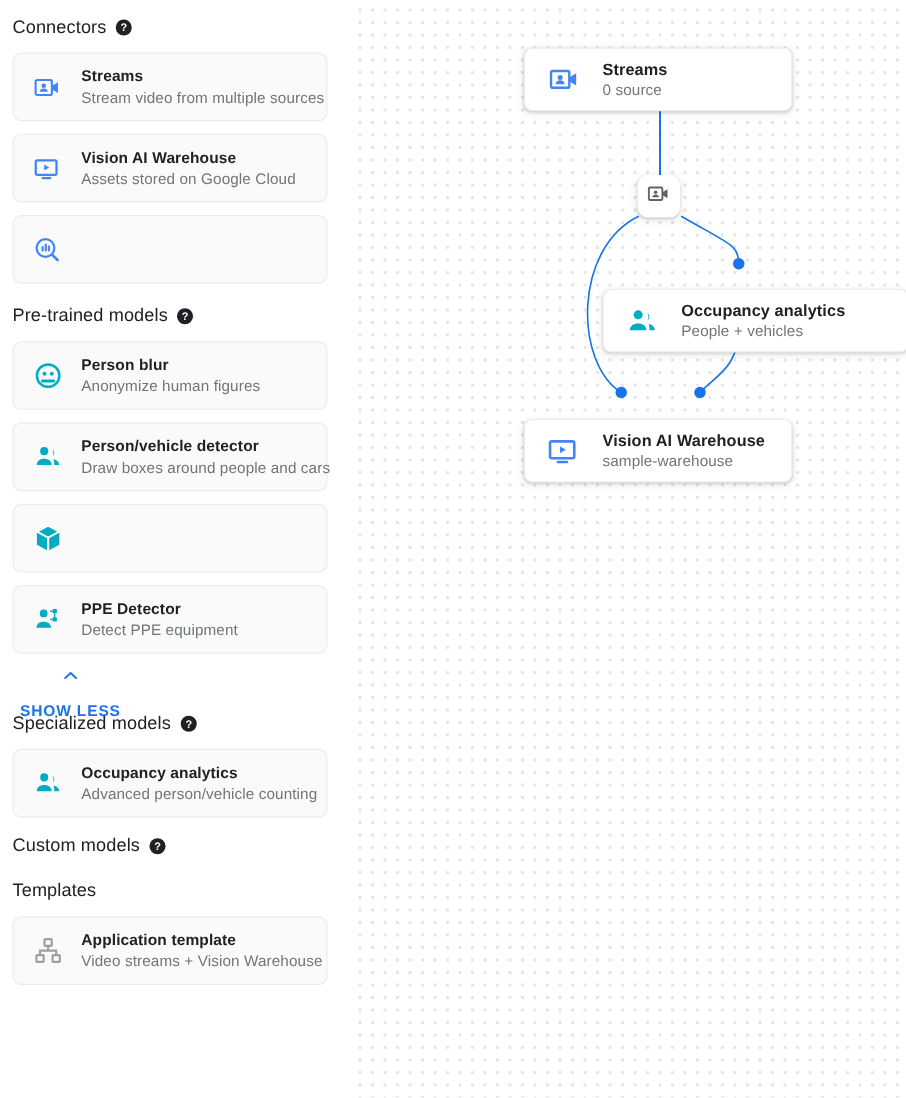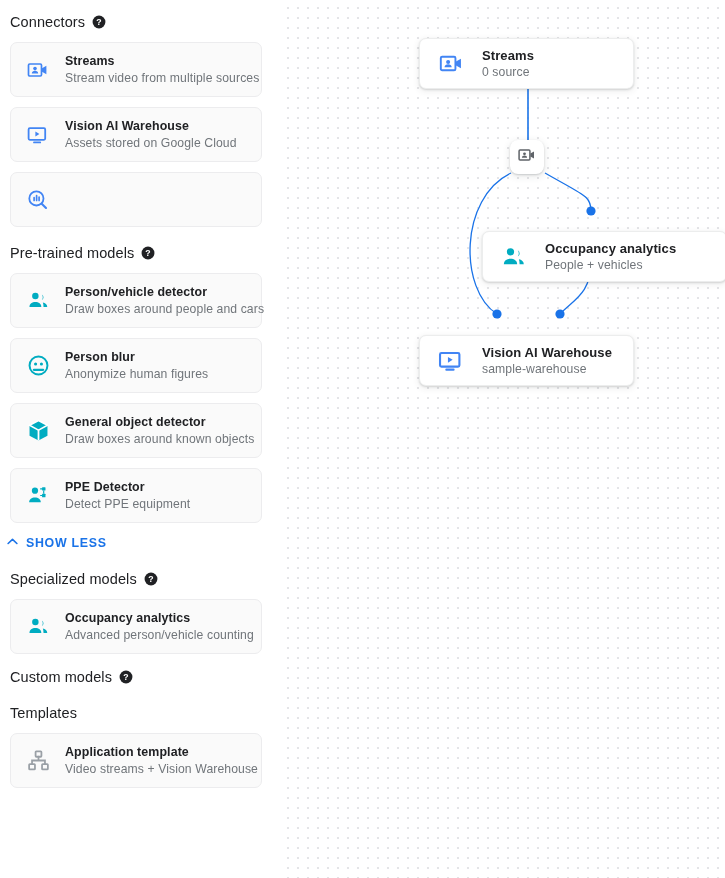--- a/index.html
+++ b/index.html
@@ -84,26 +84,27 @@
     line-height: 17px;
     letter-spacing: .1px;
     white-space: nowrap;
     margin-top: 1px;
   }
 
   .show-less {
     display: flex;
     align-items: center;
     gap: 6px;
-    padding-left: 5px;
+    padding-left: 16px;
     height: 20px;
     margin-top: 8px;
     margin-bottom: 6px;
     cursor: pointer;
     width: max-content;
+    flex-direction: column;
   }
   .show-less-label {
     font-size: 12.4px;
     font-weight: bold;
     color: #1a73e8;
     letter-spacing: .7px;
     line-height: 20px;
   }
 
   
@@ -227,60 +228,56 @@
       <span>
         <svg class="help-icon" viewBox="0 0 24 24">
             <circle cx="12" cy="12" r="11" fill="#202124"></circle>
             <text x="12" y="17.4" font-size="15" font-weight="bold" fill="#ffffff" text-anchor="middle" font-family="Liberation Sans, sans-serif">?</text>
           </svg>
       </span>
     </div>
 
     <div class="card">
       <span class="card-ico">
+        <svg width="25" height="25" viewBox="0 0 24 24" fill="none" stroke="#00acc1" stroke-width="1.9">
+          <circle cx="12" cy="12" r="8.6"></circle>
+          <circle cx="9.2" cy="10.6" r="1.5" fill="#00acc1" stroke="none"></circle>
+          <circle cx="14.8" cy="10.6" r="1.5" fill="#00acc1" stroke="none"></circle>
+          <path d="M7.6 16.1h8.8" stroke-linecap="round" stroke-width="2.2"></path>
+        </svg>
+      </span>
+      <span class="card-txt">
+        <span class="card-title">Person blur</span>
+        <span class="card-sub">Anonymize human figures</span>
+      </span>
+    </div>
+
+    <div class="card">
+      <span class="card-ico">
         <svg width="25" height="25" viewBox="0 0 24 24" fill="#00acc1">
           <circle cx="9" cy="7.6" r="3.1"></circle>
           <path d="M3.3 18.2c0-3.1 2.6-4.7 5.7-4.7s5.7 1.6 5.7 4.7z"></path>
           <path d="M15.2 6.3a3 3 0 0 1 0 5.3 4.6 4.6 0 0 0 0-5.3z"></path>
           <path d="M16.2 13.9c2.3.5 4.2 1.8 4.2 4.3h-3.6c0-1.7-.2-3.1-.6-4.3z"></path>
         </svg>
       </span>
       <span class="card-txt">
         <span class="card-title">Person/vehicle detector</span>
         <span class="card-sub">Draw boxes around people and cars</span>
       </span>
     </div>
 
     <div class="card">
       <span class="card-ico">
-        <svg width="25" height="25" viewBox="0 0 24 24" fill="none" stroke="#00acc1" stroke-width="1.9">
-          <circle cx="12" cy="12" r="8.6"></circle>
-          <circle cx="9.2" cy="10.6" r="1.5" fill="#00acc1" stroke="none"></circle>
-          <circle cx="14.8" cy="10.6" r="1.5" fill="#00acc1" stroke="none"></circle>
-          <path d="M7.6 16.1h8.8" stroke-linecap="round" stroke-width="2.2"></path>
-        </svg>
-      </span>
-      <span class="card-txt">
-        <span class="card-title">Person blur</span>
-        <span class="card-sub">Anonymize human figures</span>
-      </span>
-    </div>
-
-    <div class="card">
-      <span class="card-ico">
         <svg width="25" height="25" viewBox="0 0 24 24">
           <path d="M12 2.4l8.6 4.6v10L12 21.6 3.4 17V7z" fill="#00acc1"></path>
           <path d="M12 2.4L3.4 7l8.6 4.6L20.6 7z" fill="#00acc1"></path>
           <path d="M12 11.6v10" stroke="#ffffff" stroke-width="1.7"></path>
           <path d="M12 2.4L3.4 7l8.6 4.6L20.6 7z" fill="none" stroke="#ffffff" stroke-width="1.5"></path>
         </svg>
-      </span>
-      <span class="card-txt">
-        <span class="card-title">General object detector</span>
-        <span class="card-sub">Draw boxes around known objects</span>
       </span>
     </div>
 
     <div class="card">
       <span class="card-ico">
         <svg width="25" height="25" viewBox="0 0 24 24" fill="#00acc1">
           <circle cx="8.6" cy="7.4" r="3"></circle>
           <path d="M3 18.4c0-3 2.5-4.6 5.6-4.6s5.6 1.6 5.6 4.6z"></path>
           <rect x="15.4" y="4" width="3.3" height="3.3" rx=".5"></rect>
           <rect x="15.4" y="10.4" width="3.3" height="3.3" rx=".5"></rect>

